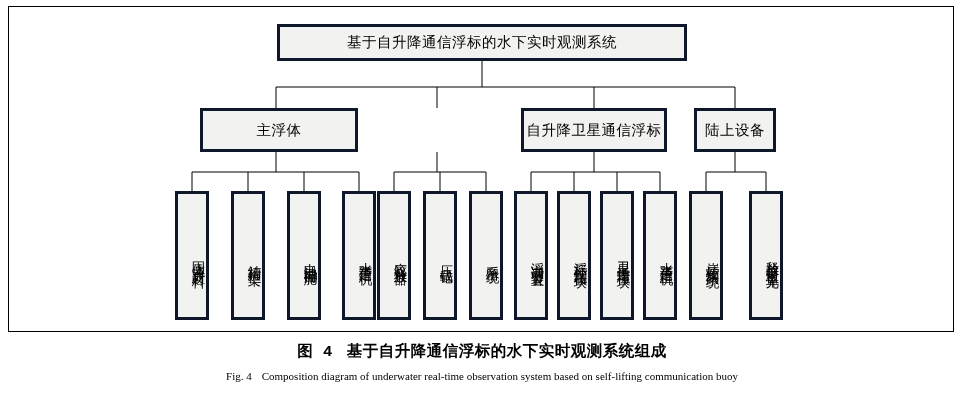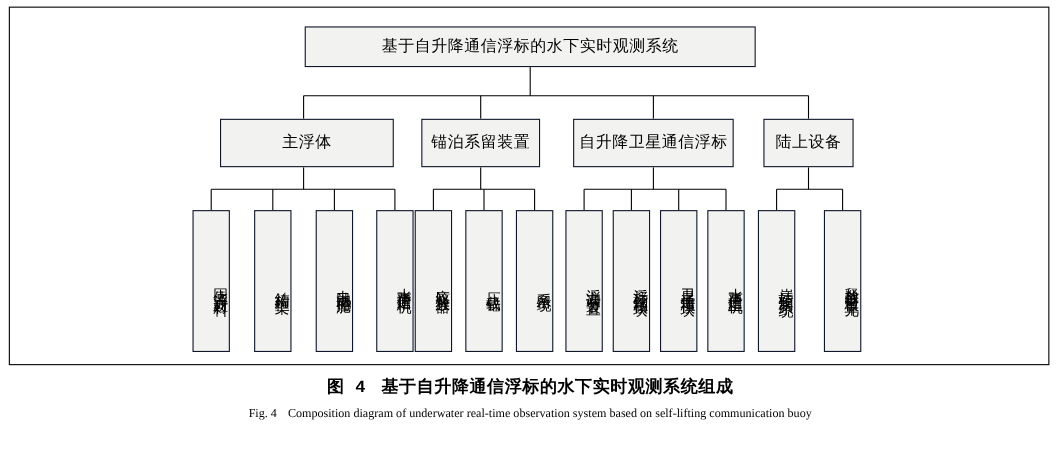--- a/index.html
+++ b/index.html
@@ -31,21 +31,21 @@
   .diagram {
     position: absolute;
     left: 0;
     top: 0;
     width: 964px;
     height: 340px;
   }
   .node {
     position: absolute;
     box-sizing: border-box;
-    border: 1px solid #0f172a;
+    border: 3px solid #0f172a;
     background: #f2f2f0;
     display: flex;
     align-items: center;
     justify-content: center;
     text-align: center;
     font-family: "Liberation Sans", sans-serif;
     color: #000000;
     line-height: 1.12;
   }
   .root {
@@ -148,23 +148,20 @@
       <line x1="766" y1="172" x2="766" y2="191" stroke="#000" stroke-width="1"></line>
     </svg>
 
     <div class="node root" style="left:277px; top:24px; width:410px; height:37px;">
       <span>基于自升降通信浮标的水下实时观测系统</span>
     </div>
 
     <div class="node lvl2" style="left:200px; top:108px; width:158px; height:44px;">
       <span>主浮体</span>
     </div>
-    <div class="node lvl2" style="left:383px; top:108px; width:108px; height:44px;">
-      <span>锚泊系留装置</span>
-    </div>
     <div class="node lvl2" style="left:521px; top:108px; width:146px; height:44px;align-items:center;">
       <span>自升降卫星通信浮标</span>
     </div>
     <div class="node lvl2" style="left:694px; top:108px; width:82px; height:44px;">
       <span>陆上设备</span>
     </div>
 
     <div class="node leaf" style="left:175px; top:191px; width:34px; height:129px;">
       <span>固体浮力材料</span>
     </div>

